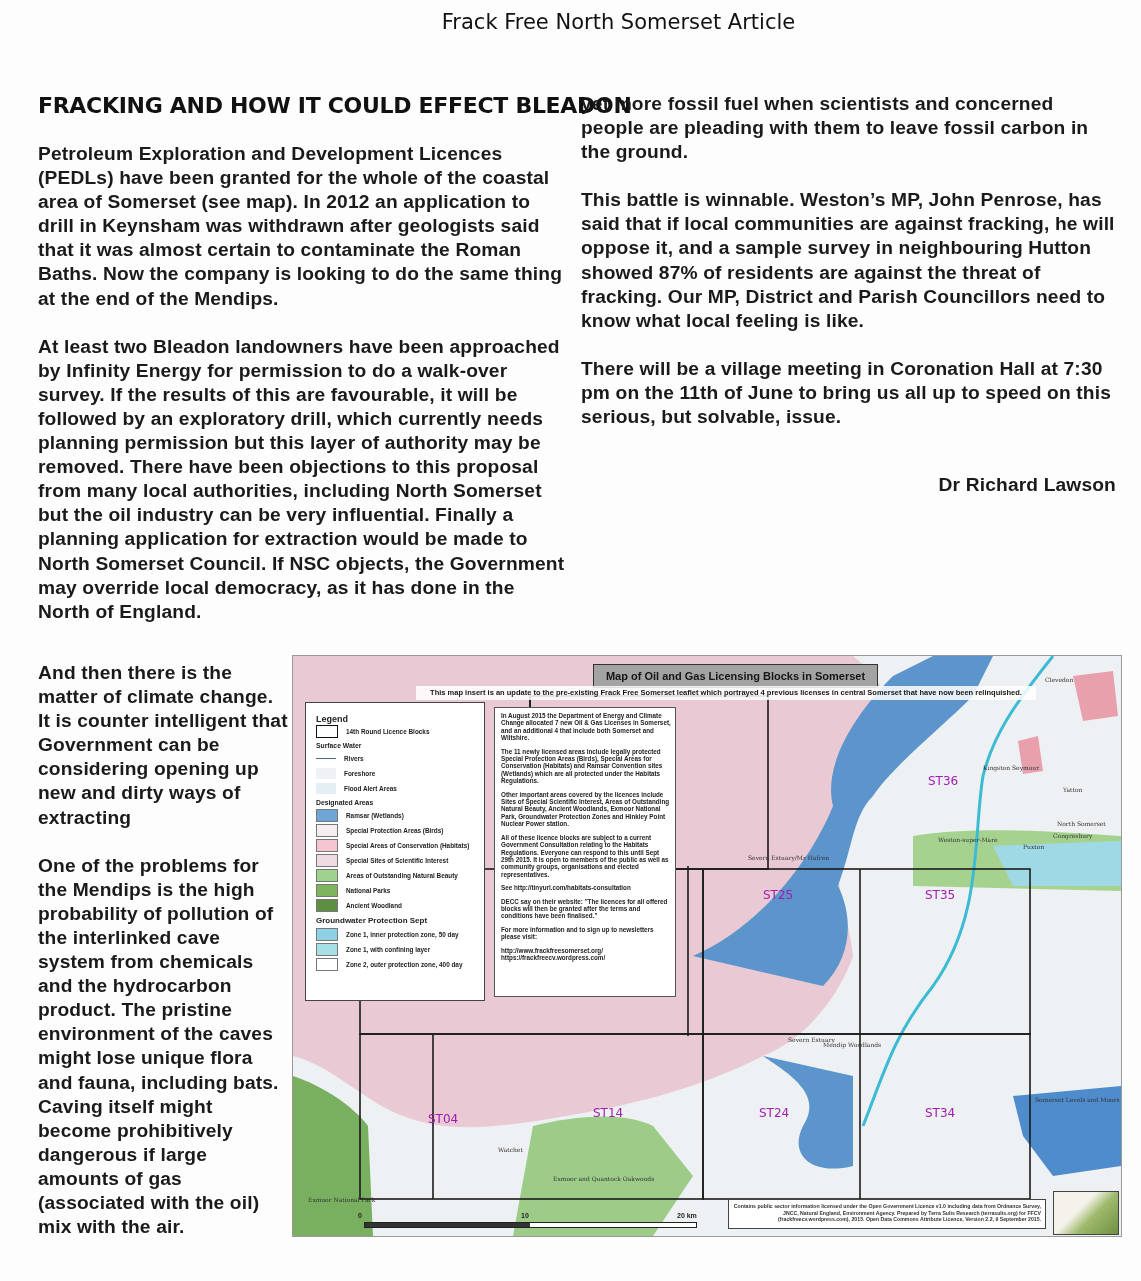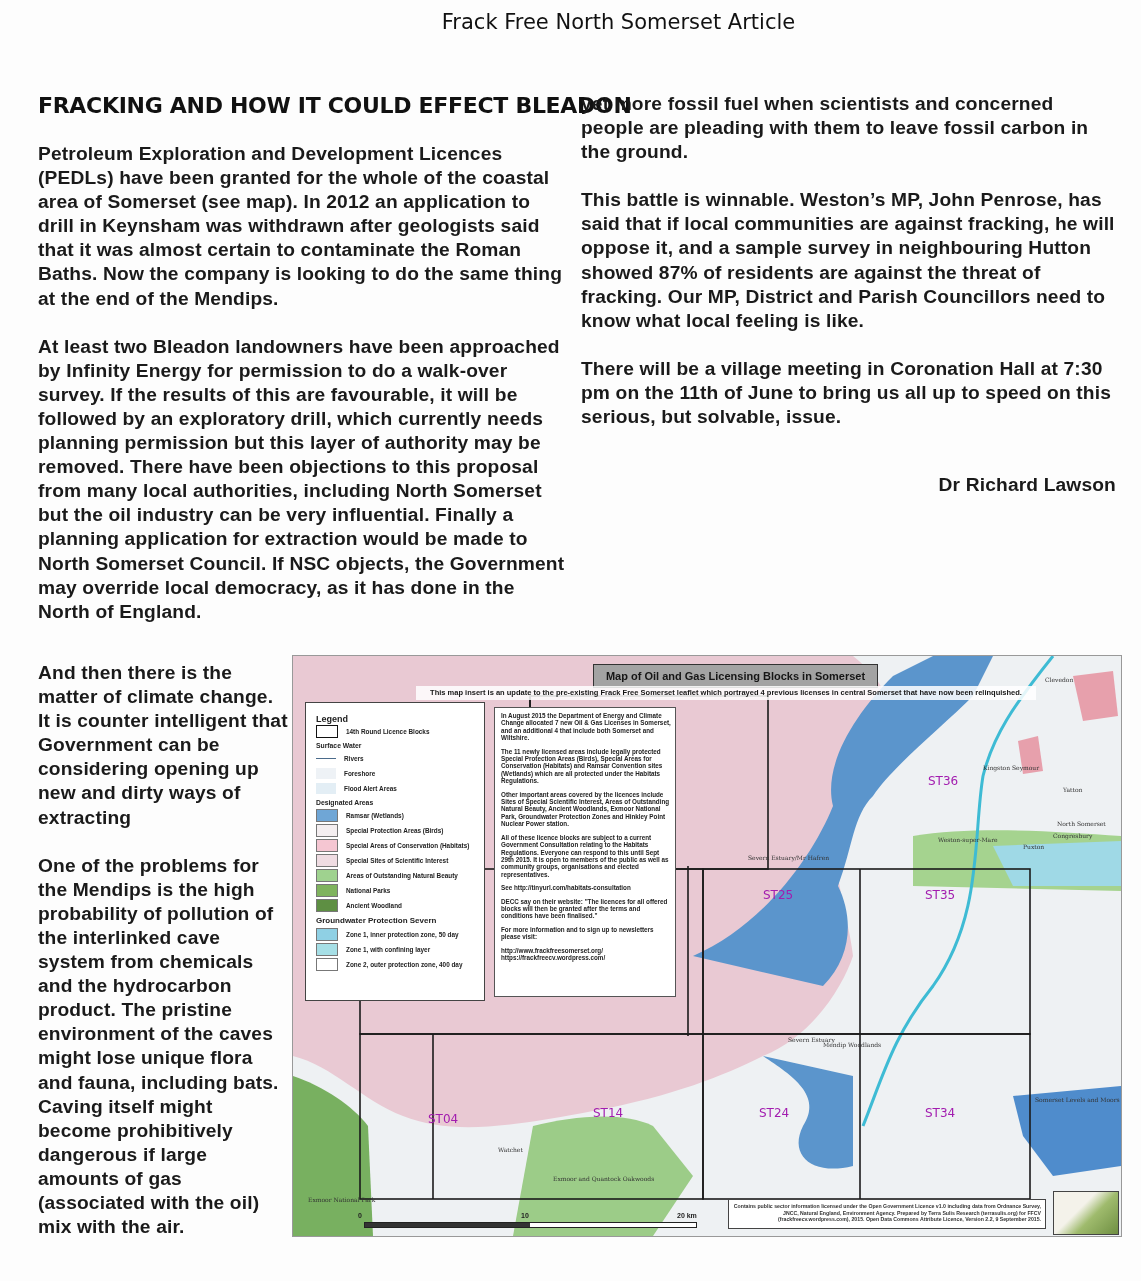--- a/index.html
+++ b/index.html
@@ -140,21 +140,21 @@
         </div>
         <div class="row">
           <span class="sw" style="background: rgb(127, 179, 94);"></span>
           <span class="t">National Parks</span>
         </div>
         <div class="row">
           <span class="sw" style="background: rgb(94, 143, 67);"></span>
           <span class="t">Ancient Woodland</span>
         </div>
       </div>
-    <div class="sec big">Groundwater Protection Severn</div>
+    <div class="sec big">Groundwater Protection Sept</div>
     <div id="gw-list">
         <div class="row">
           <span class="sw" style="background: rgb(143, 208, 228);"></span>
           <span class="t">Zone 1, inner protection zone, 50 day</span>
         </div>
         <div class="row">
           <span class="sw" style="background: rgb(166, 223, 230);"></span>
           <span class="t">Zone 1, with confining layer</span>
         </div>
         <div class="row">

